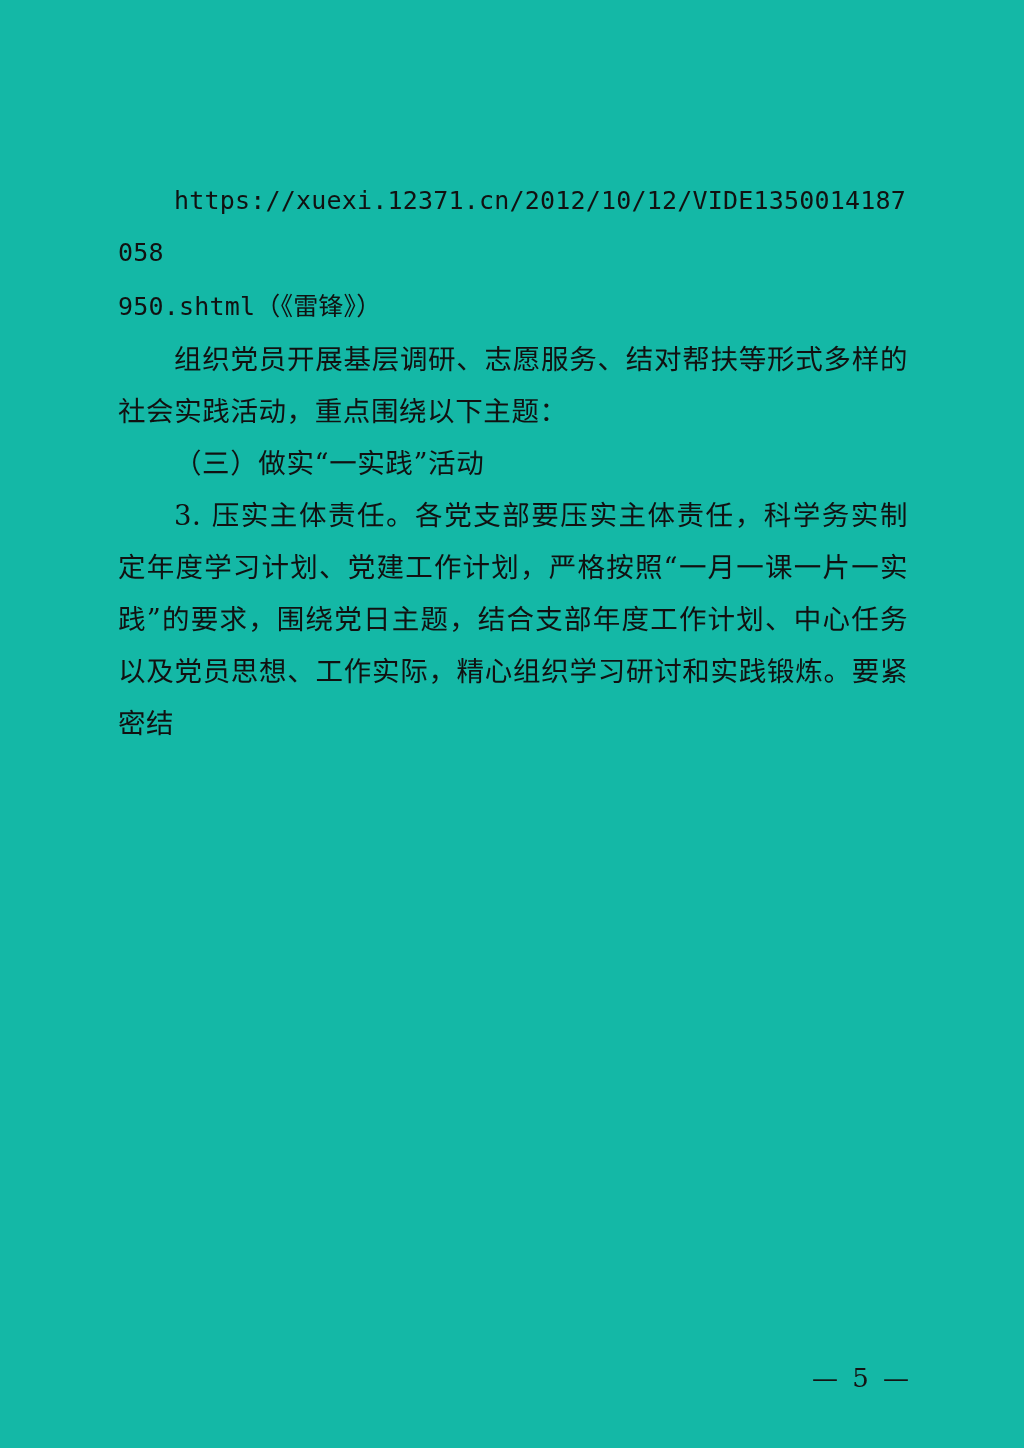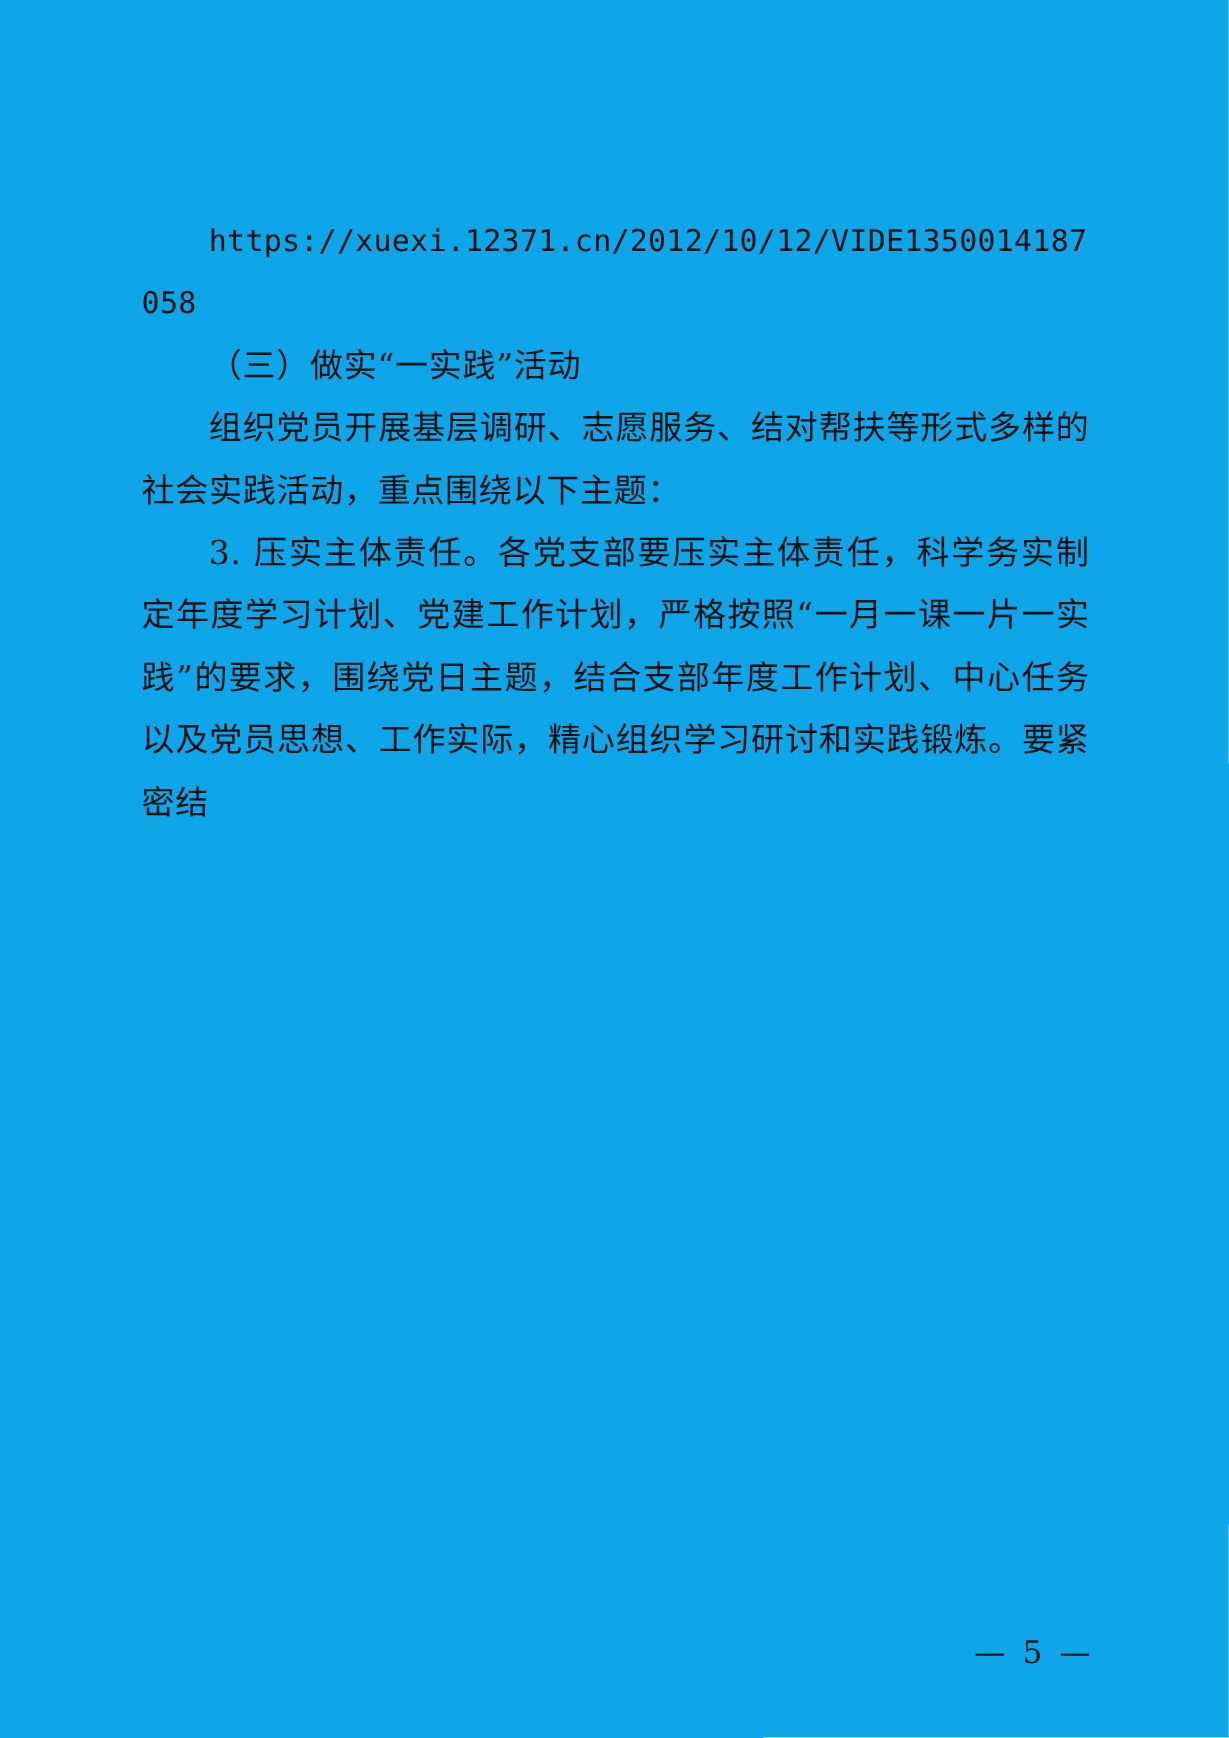--- a/index.html
+++ b/index.html
@@ -4,21 +4,21 @@
 <style>
   html, body {
     margin: 0;
     padding: 0;
     background: #ffffff;
   }
   .page {
     position: relative;
     width: 1024px;
     height: 1448px;
-    background: #0ea5e9;
+    background: #14b8a6;
     box-sizing: border-box;
     overflow: hidden;
     font-family: "DejaVu Serif", "Liberation Serif", serif;
     color: #0d0d0d;
   }
   .content {
     position: absolute;
     left: 118px;
     top: 175px;
     width: 790px;
@@ -67,27 +67,30 @@
 <body>
 
 <div class="page">
 
   <div class="content">
 
     <p class="para mono url-block">
       <span>https://xuexi.12371.cn/2012/10/12/VIDE1350014187058</span>
     </p>
 
-
-    <p class="para indent">
-      <span>（三）做实“一实践”活动</span>
+    <p class="para">
+      <span class="mono">950.shtml（《雷锋》）</span>
     </p>
 
     <p class="para indent">
       <span>组织党员开展基层调研、志愿服务、结对帮扶等形式多样的社会实践活动，重点围绕以下主题：</span>
+    </p>
+
+    <p class="para indent">
+      <span>（三）做实“一实践”活动</span>
     </p>
 
 
 
 
     <p class="para indent">
       <span>3. 压实主体责任。</span><span>各党支部要压实主体责任，科学务实制定年度学习计划、党建工作计划，严格按照“一月一课一片一实践”的要求，围绕党日主题，结合支部年度工作计划、中心任务以及党员思想、工作实际，精心组织学习研讨和实践锻炼。要紧密结</span>
     </p>
 
   </div>

